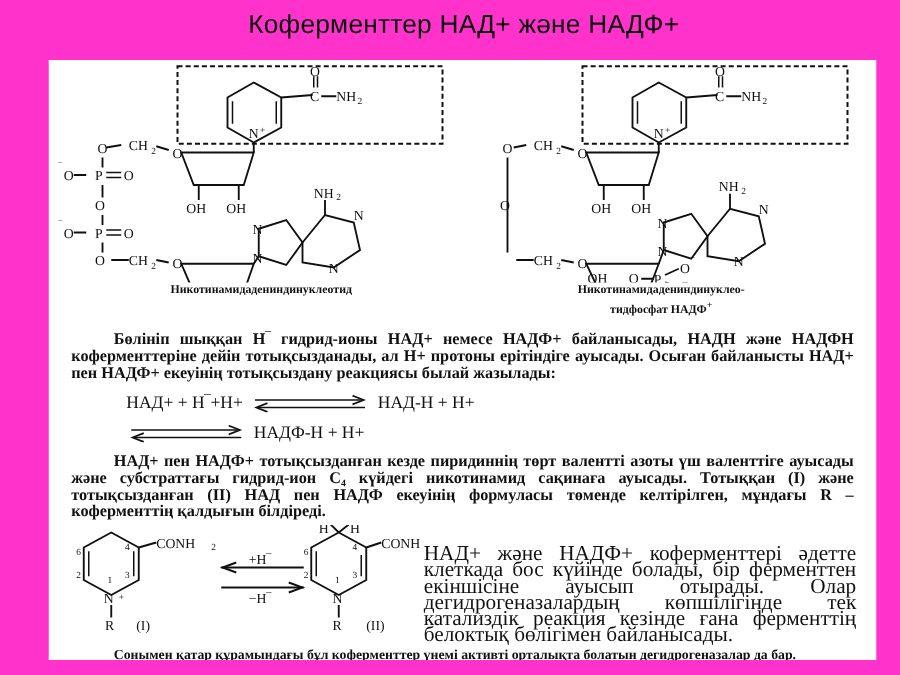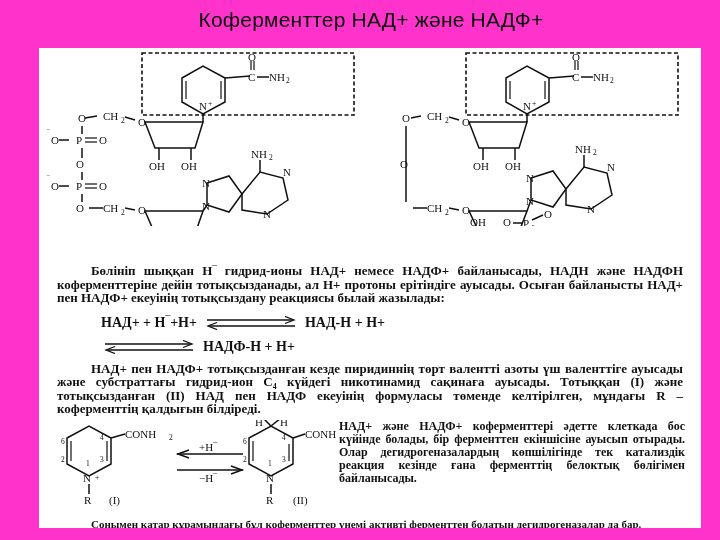--- a/index.html
+++ b/index.html
@@ -110,21 +110,21 @@
     position: relative;
     height: 48px;
     margin-top: 6px;
   }
   .eqrow {
     position: relative;
     height: 24px;
     padding-left: 62px;
     font-family: "Liberation Serif", serif;
     font-size: 14px;
-    font-weight: bold;
+    font-weight: normal;
     color: #111;
     display: flex;
     align-items: center;
     gap: 6px;
     white-space: nowrap;
   }
   .eq-arrows {
     display: inline-block;
     width: 96px;
     height: 14px;
@@ -141,26 +141,26 @@
   .redox {
     position: absolute;
     left: 8px;
     top: 0;
     width: 292px;
     height: 92px;
   }
   .sidebox {
     position: absolute;
     left: 300px;
-    top: 0;
+    top: 16px;
     width: 352px;
     font-family: "Liberation Serif", serif;
-    font-size: 12px;
+    font-size: 17px;
     line-height: 13px;
-    font-weight: bold;
+    font-weight: normal;
     color: #111;
     text-align: justify;
     padding-right: 6px;
     box-sizing: border-box;
   }
   .final {
     font-family: "Liberation Serif", serif;
     font-size: 11px;
     line-height: 13.5px;
     font-weight: bold;
@@ -317,20 +317,25 @@
           <line class="bond" x1="215" y1="119" x2="215" y2="107"></line>
           <text class="atom" x="206" y="105">NH</text>
           <text class="atom-sm" x="224" y="107">2</text>
           <line class="bond" x1="158" y1="163" x2="162" y2="152"></line>
         </svg>
       </div>
     </div>
 
     <div class="captions">
       <div class="caption left">
+        <div>Никотинамидадениндинуклеотид</div>
+      </div>
+      <div class="caption right">
+        <div>Никотинамидадениндинуклео-</div>
+        <div><span>тидфосфат НАДФ</span><sup>+</sup></div>
       </div>
     </div>
 
     <p class="para p1">Бөлініп шыққан Н‾ гидрид-ионы НАД+ немесе НАДФ+ байланысады, НАДН және НАДФН коферменттеріне дейін тотықсызданады, ал Н+ протоны ерітіндіге ауысады. Осыған байланысты НАД+ пен НАДФ+ екеуінің тотықсыздану реакциясы былай жазылады:</p>
 
     <div class="equations">
       <div class="eqrow">
         <span>НАД+ + H‾+H+</span>
         <span class="eq-arrows">
           <svg width="96" height="14" viewBox="0 0 96 14">
@@ -404,16 +409,16 @@
           <text class="atom" x="246" y="84">(II)</text>
           <line class="bond" x1="246" y1="18" x2="258" y2="14"></line>
           <text class="atom" x="258" y="18">CONH</text>
           <text class="atom-sm" x="292" y="20">2</text>
         </svg>
       </div>
 
       <div class="sidebox">НАД+ және НАДФ+ коферменттері әдетте клеткада бос күйінде болады, бір ферменттен екіншісіне ауысып отырады. Олар дегидрогеназалардың көпшілігінде тек катализдік реакция кезінде ғана ферменттің белоктық бөлігімен байланысады.</div>
     </div>
 
-    <p class="final">Сонымен қатар құрамындағы бұл коферменттер үнемі активті ферменттен болатын дегидрогеназалар да бар.</p>
+    <p class="final">Сонымен қатар құрамындағы бұл коферменттер үнемі активті орталықта болатын дегидрогеназалар да бар.</p>
 
   </div>
 </div>
 
 </body></html>

